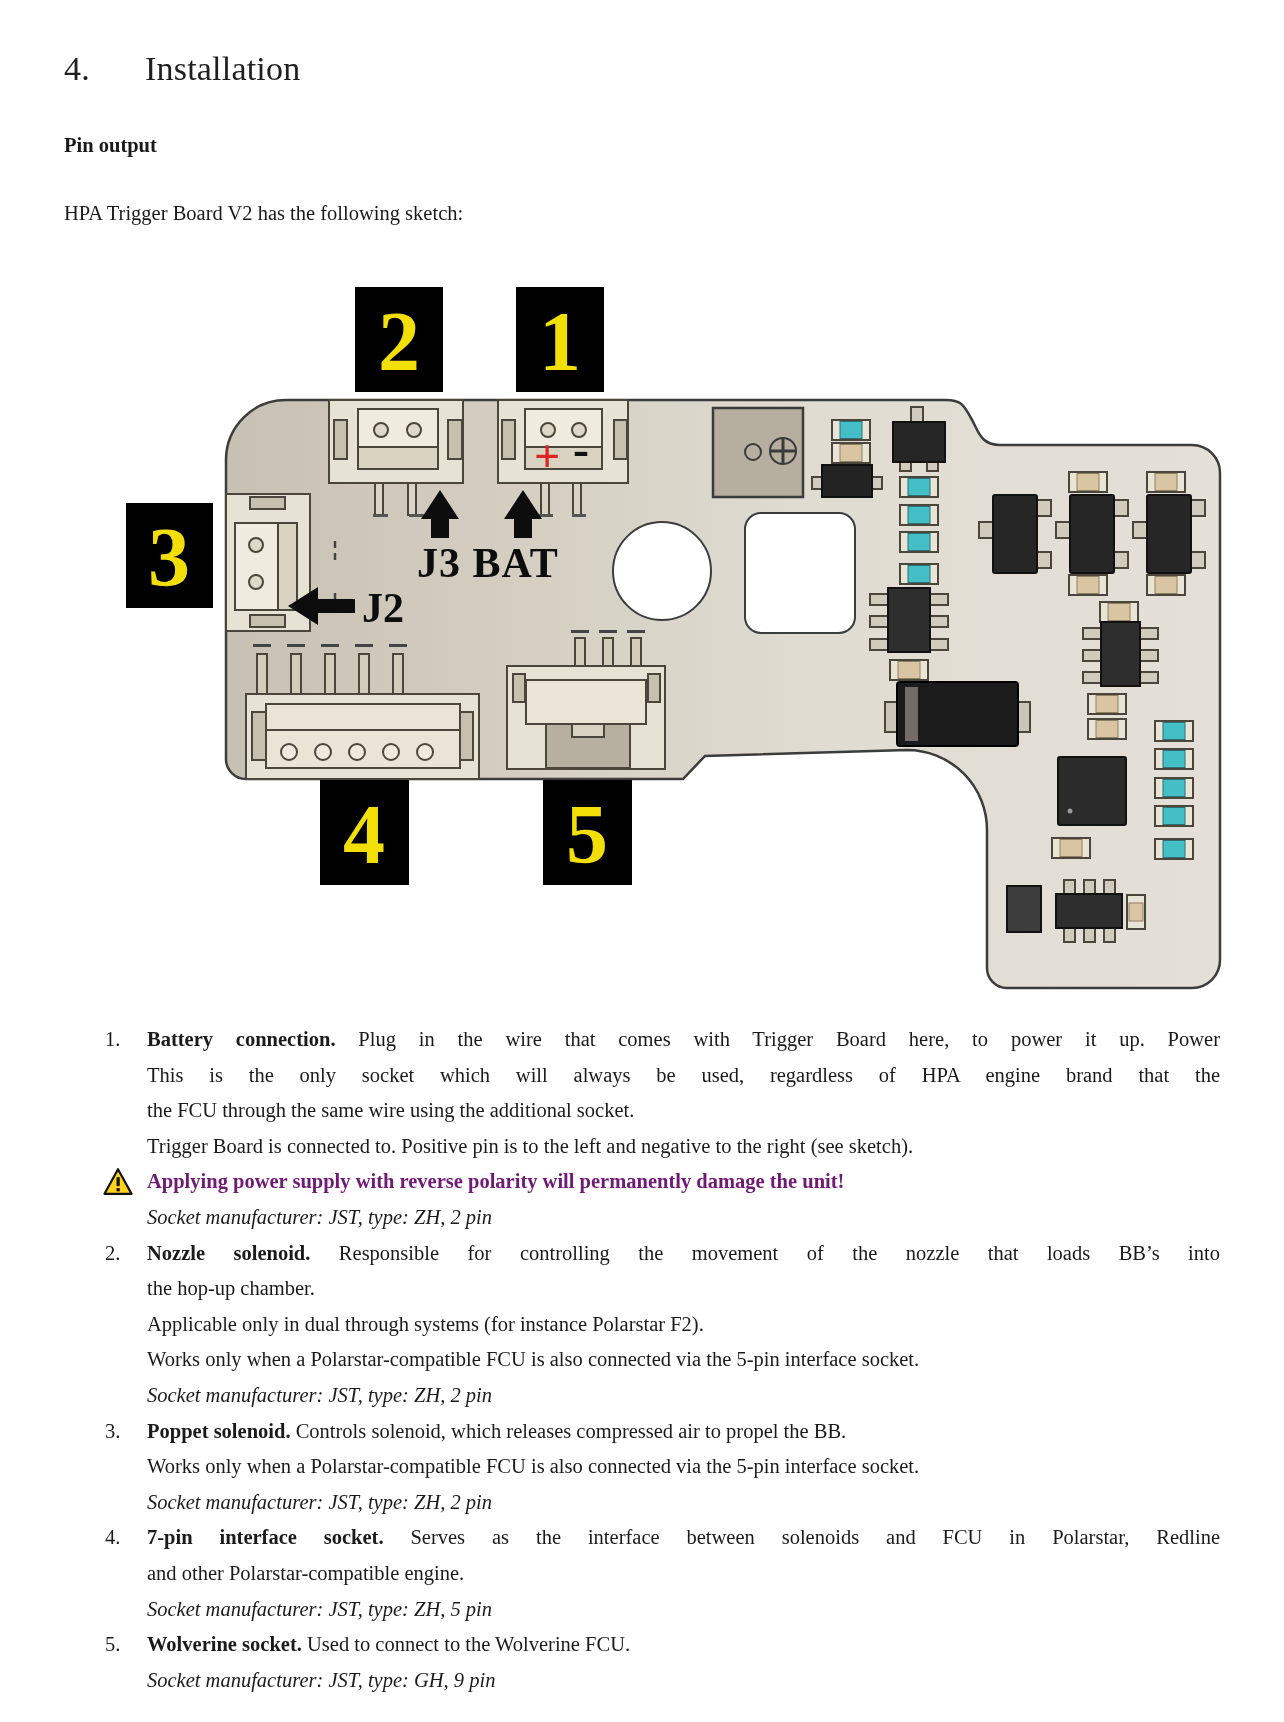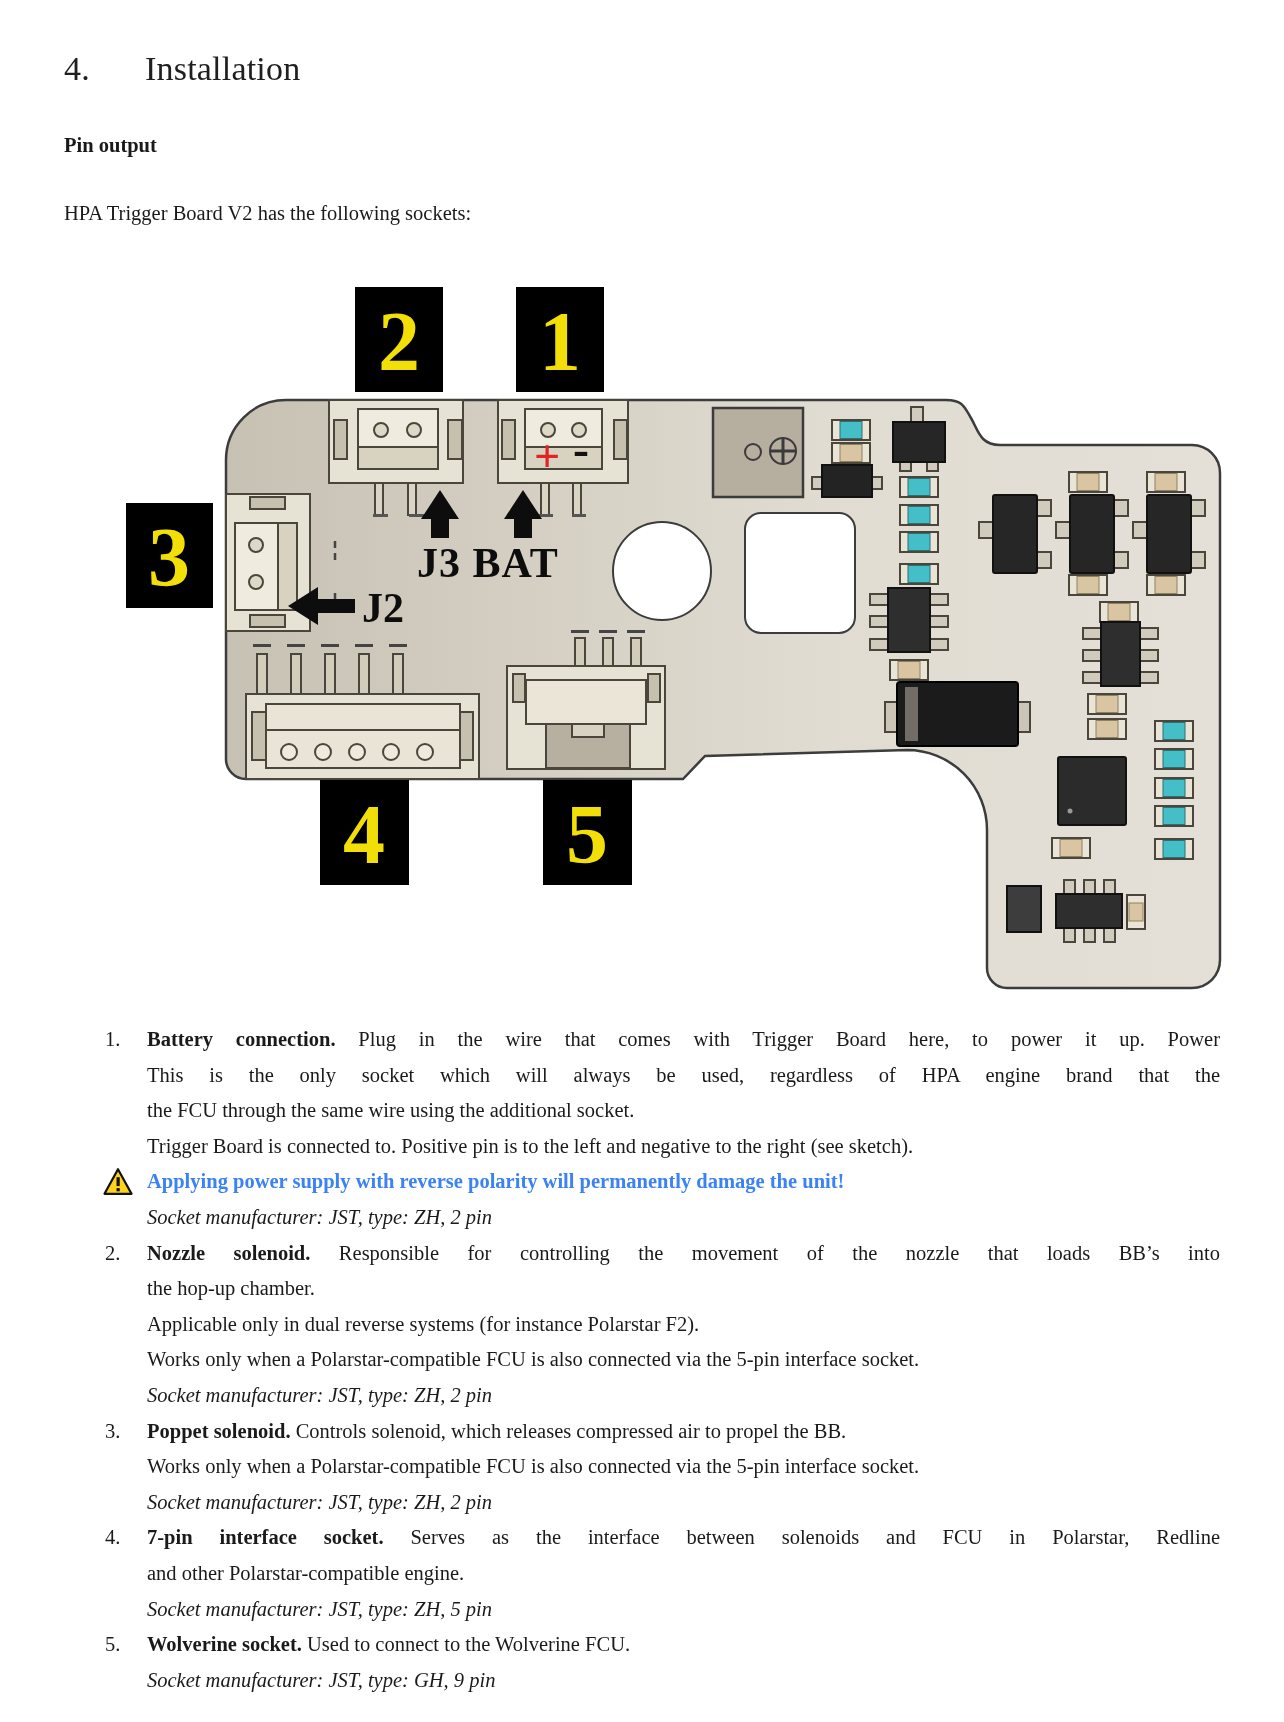--- a/index.html
+++ b/index.html
@@ -16,39 +16,39 @@
   
   .socket-list{
     position:absolute; top:1022px; left:147px; width:1073px;
     font-size:20.5px;
   }
   .list-item{position:relative;}
   .item-number{position:absolute; left:-42px; top:0; line-height:35.6px;}
   .tline{line-height:35.6px; min-height:35.6px; text-align:left; white-space:normal;}
   .jl{text-align:justify; text-align-last:justify;}
   .tline b{font-weight:bold;}
-  .warn{color:#3b82f6; font-weight:bold; position:relative;}
+  .warn{color:#701a75; font-weight:bold; position:relative;}
   .warn-icon{position:absolute; left:-44px; top:4px; width:30px; height:27px;}
   .note{font-style:italic;}
   
   .cmp-stroke{stroke:#4a463c; stroke-width:2;}
   text.lblnum{font-weight:bold; font-size:84px; text-anchor:middle;}
   text.boardtxt{font-weight:bold; fill:#0d0d0d;}
 </style>
 </head>
 <body>
 
 <div class="page">
 
   <div class="heading">
     <span class="hnum">4.</span><span>Installation</span>
   </div>
 
   <div class="subheading">Pin output</div>
-  <div class="intro">HPA Trigger Board V2 has the following sockets:</div>
+  <div class="intro">HPA Trigger Board V2 has the following sketch:</div>
 
   <svg class="diagram" viewBox="0 0 1284 762" xmlns="http://www.w3.org/2000/svg">
     <defs>
       <linearGradient id="boardGrad" x1="0" y1="0" x2="1" y2="0">
         <stop offset="0" stop-color="#c7c1b4"></stop>
         <stop offset="0.32" stop-color="#d5d0c3"></stop>
         <stop offset="0.6" stop-color="#e0dcd2"></stop>
         <stop offset="1" stop-color="#e4e0d7"></stop>
       </linearGradient>
       <g id="tealcap">
@@ -326,21 +326,21 @@
             <path d="M12 1 L23 21 L1 21 Z" fill="#ffd21e" stroke="#111" stroke-width="1.8" stroke-linejoin="round"></path>
             <rect x="10.8" y="7.5" width="2.6" height="7.2" fill="#111"></rect>
             <rect x="10.8" y="16.4" width="2.6" height="2.6" fill="#111"></rect>
           </svg><span>Applying power supply with reverse polarity will permanently damage the unit!</span></div>
         <div class="tline note">Socket manufacturer: JST, type: ZH, 2 pin</div>
       </div>
       <div class="list-item">
         <span class="item-number">2.</span>
         <div class="tline jl"><b>Nozzle solenoid.</b> Responsible for controlling the movement of the nozzle that loads BB’s into</div>
         <div class="tline">the hop-up chamber.</div>
-        <div class="tline">Applicable only in dual reverse systems (for instance Polarstar F2).</div>
+        <div class="tline">Applicable only in dual through systems (for instance Polarstar F2).</div>
         <div class="tline">Works only when a Polarstar-compatible FCU is also connected via the 5-pin interface socket.</div>
         <div class="tline note">Socket manufacturer: JST, type: ZH, 2 pin</div>
       </div>
       <div class="list-item">
         <span class="item-number">3.</span>
         <div class="tline"><b>Poppet solenoid.</b> Controls solenoid, which releases compressed air to propel the BB.</div>
         <div class="tline">Works only when a Polarstar-compatible FCU is also connected via the 5-pin interface socket.</div>
         <div class="tline note">Socket manufacturer: JST, type: ZH, 2 pin</div>
       </div>
       <div class="list-item">

